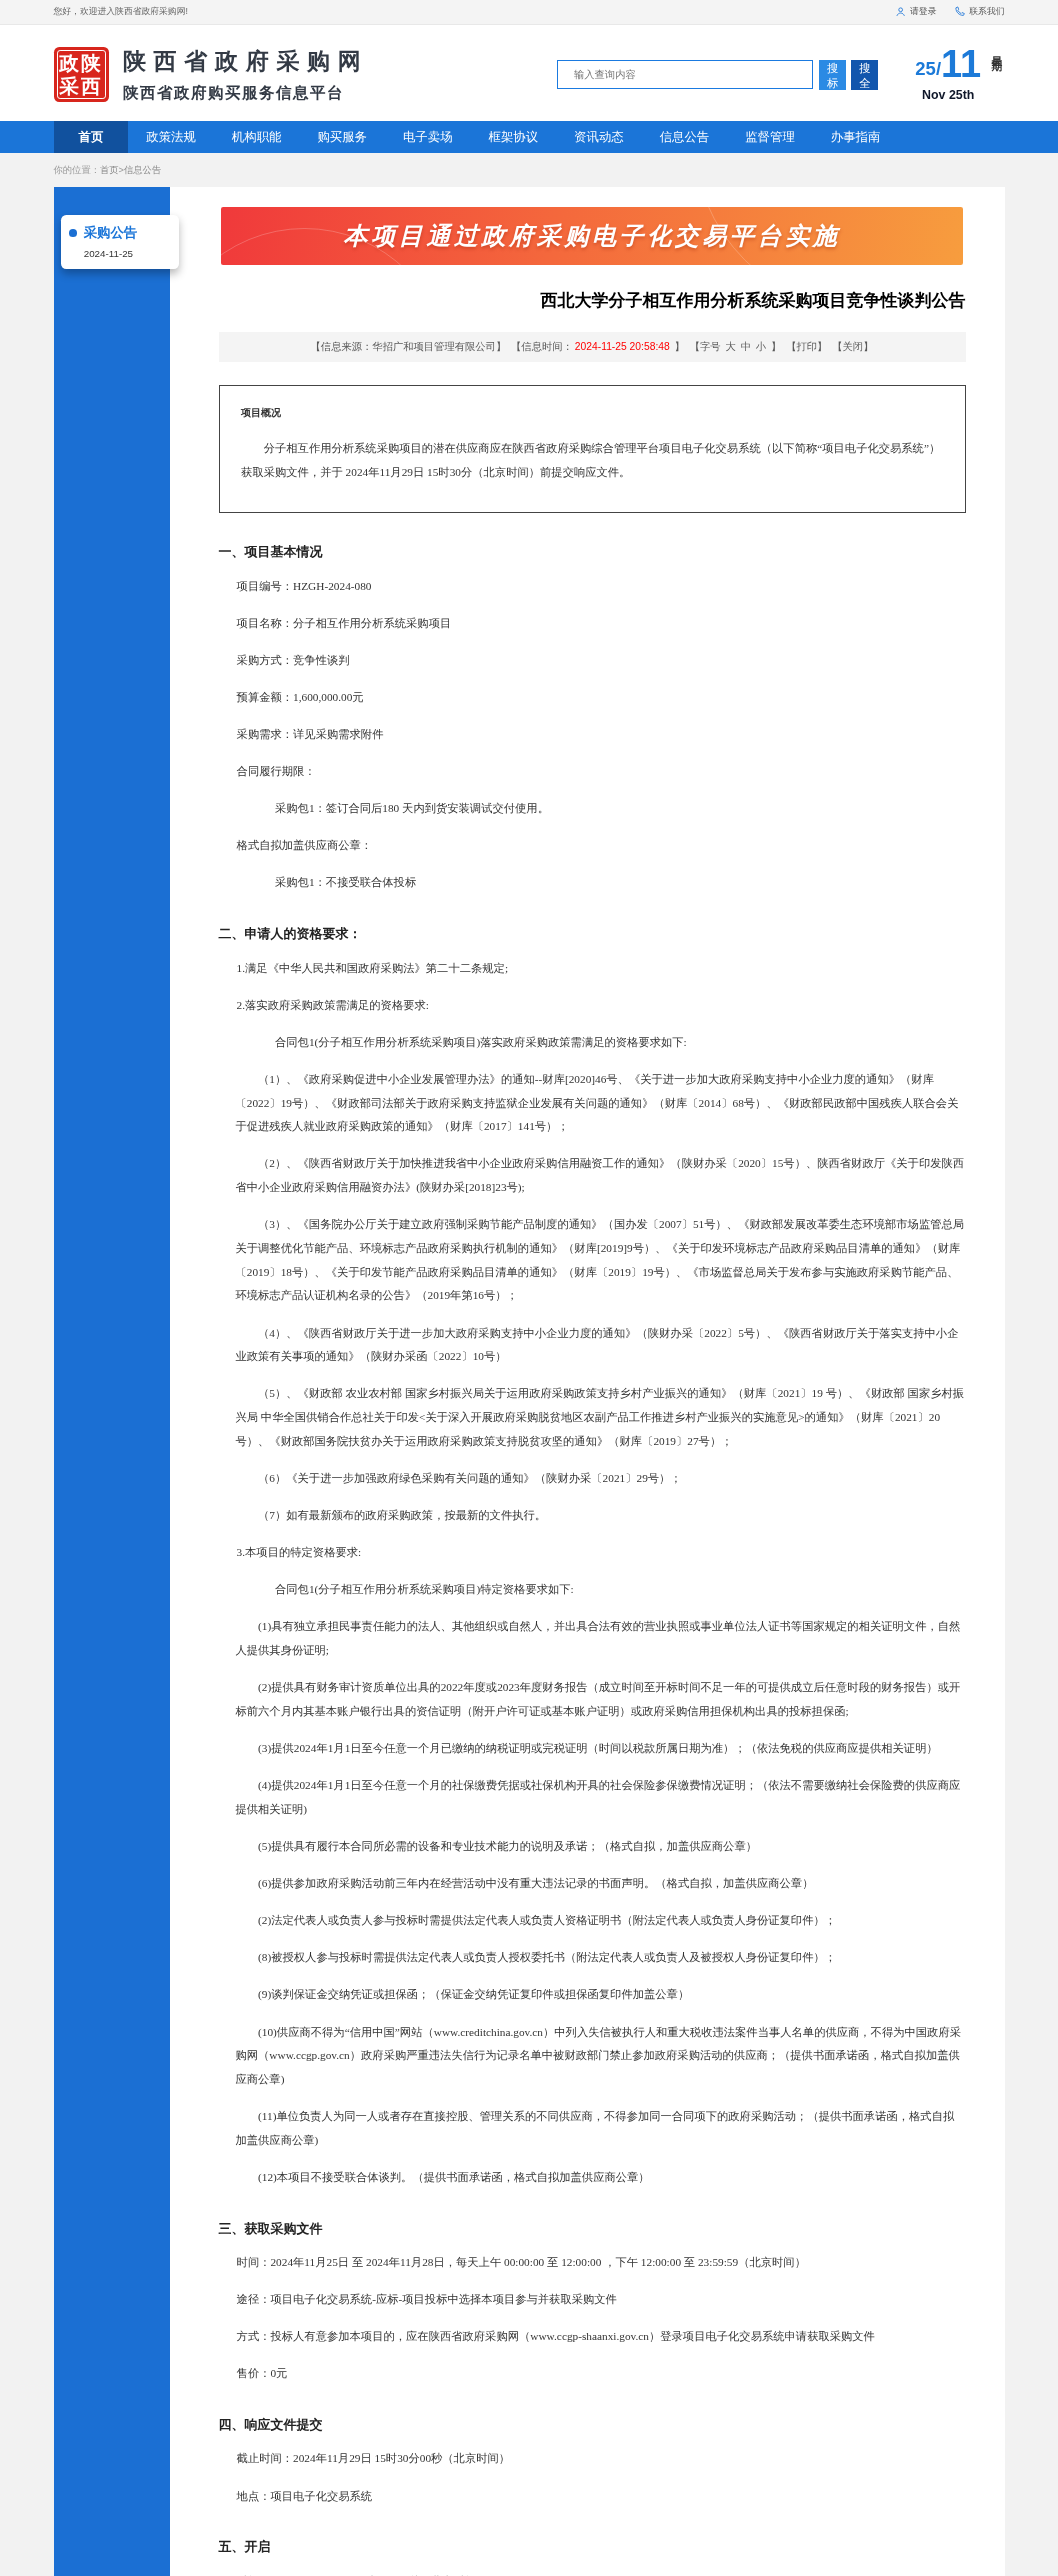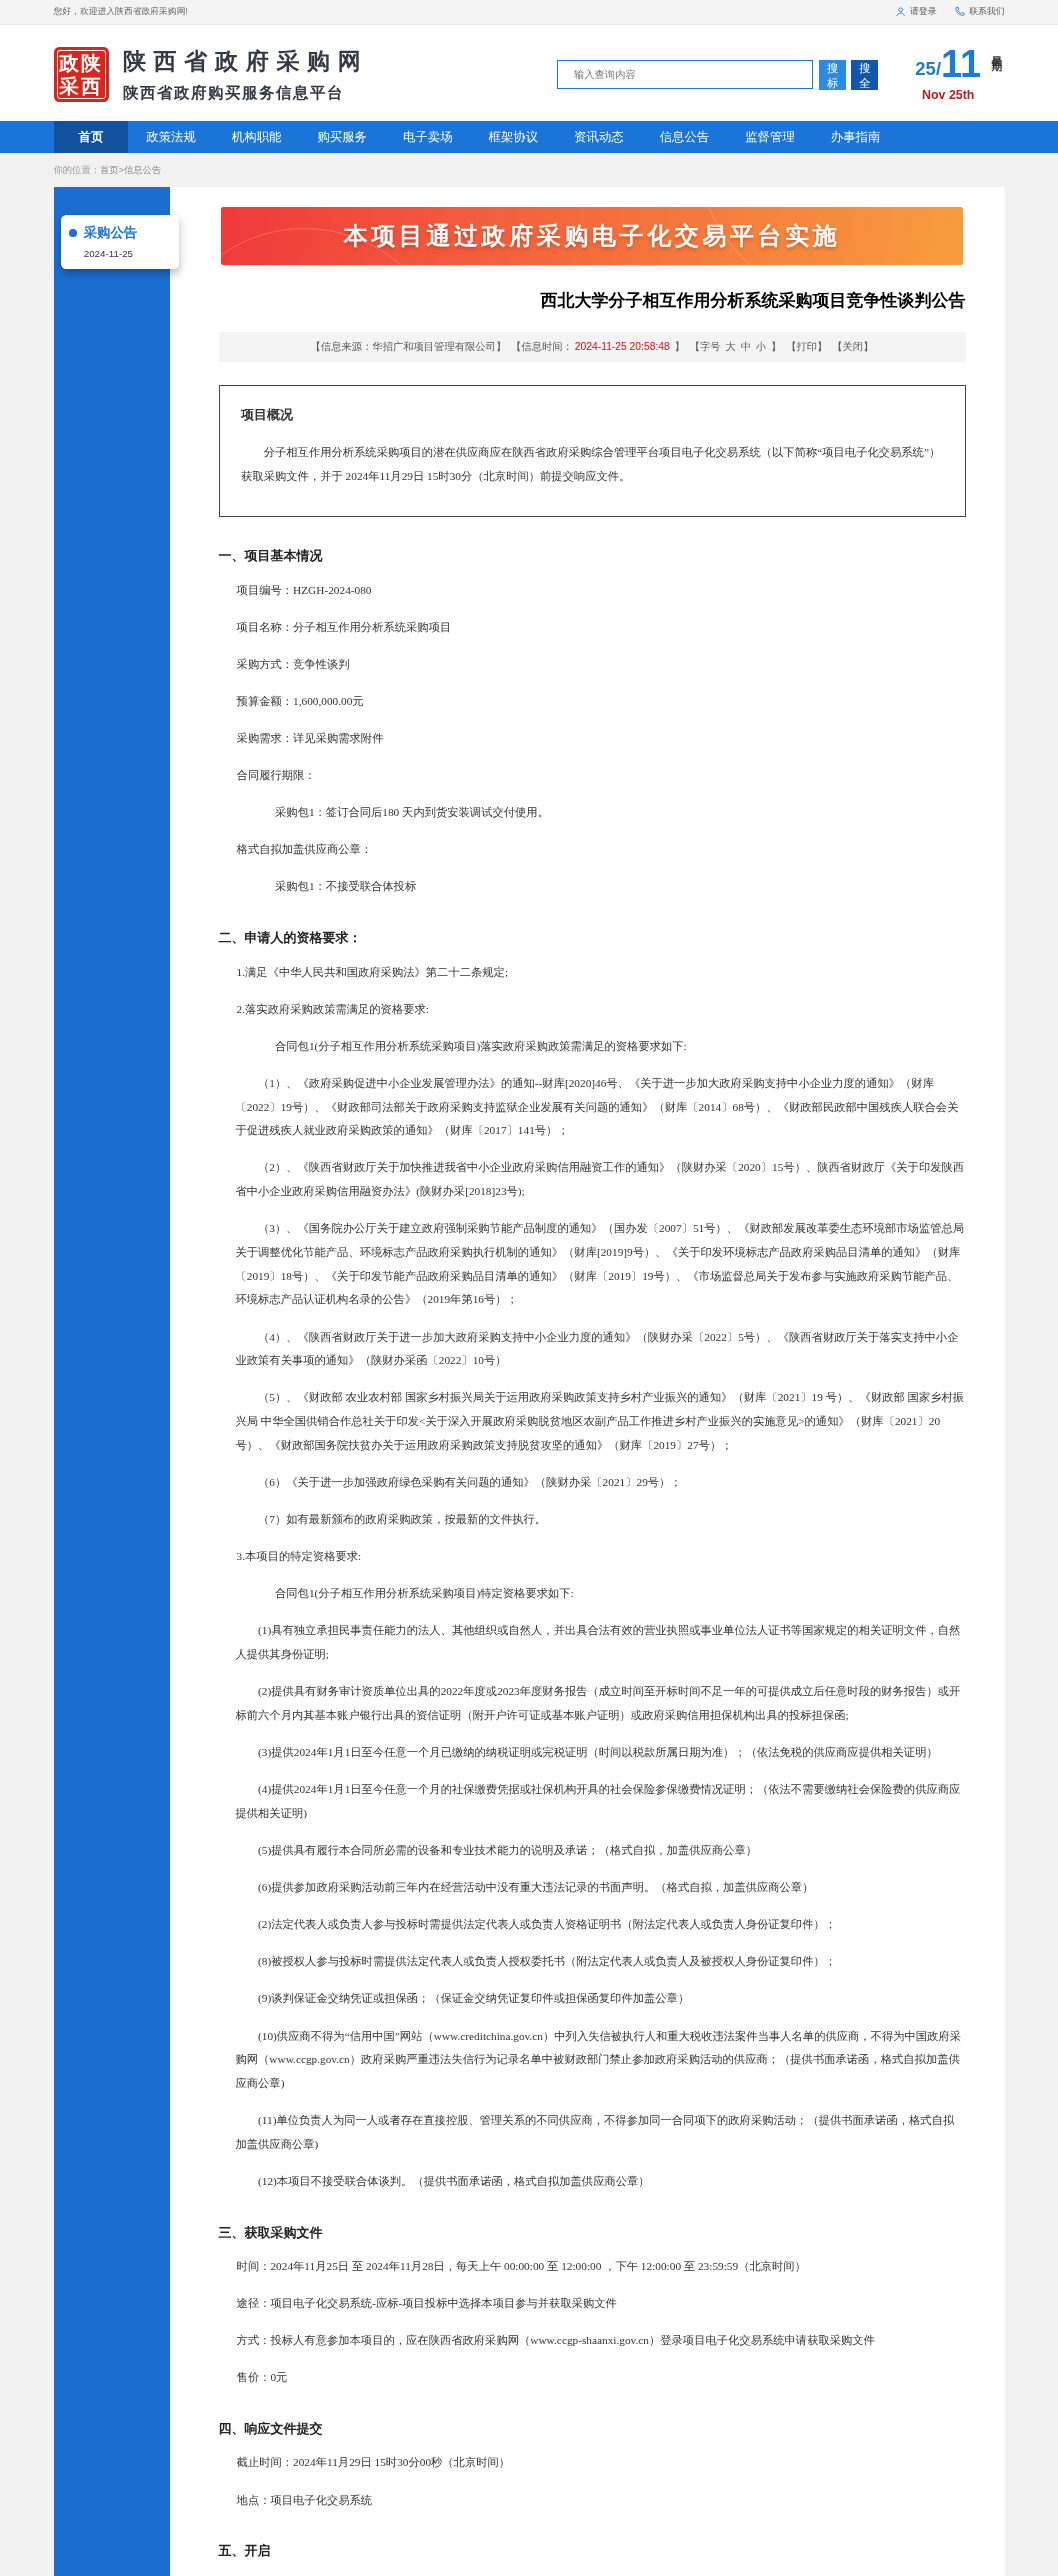--- a/index.html
+++ b/index.html
@@ -24,21 +24,21 @@
   .search{display:flex;align-items:center;margin-left:auto;}
   .search input{width:222px;height:27px;border:1px solid #1a7ae0;font-size:10.3px;padding:0 16px;color:#333;outline:none;background:#fff;}
   .search .sbtn{height:30px;width:27px;border:none;color:#fff;font-size:11.3px;cursor:pointer;}
   .btn-title{background:#2b8ae4;margin-left:6.2px;}
   .btn-full{background:#1256ad;margin-left:5.2px;}
   .datebox{margin-left:37px;display:flex;align-items:flex-start;}
   .d-nums{display:flex;flex-direction:column;align-items:center;}
   .d-row{display:flex;align-items:flex-end;}
   .d-left{font-size:18.5px;color:#1c7ad8;font-weight:700;line-height:1;margin-bottom:3.1px;}
   .d-big{font-size:38px;color:#1c7ad8;font-weight:700;line-height:0.9;}
-  .d-en{font-size:12.4px;color:#b91c1c;font-weight:700;margin-top:7.2px;}
+  .d-en{font-size:12.4px;color:#0f172a;font-weight:700;margin-top:7.2px;}
   .d-week{writing-mode:vertical-rl;text-orientation:upright;font-size:10.8px;font-weight:700;color:#333;margin-left:9.3px;letter-spacing:4.1px;}
 
   
   .nav{background:#1b75d8;}
   .nav .container{display:flex;height:32px;}
   .nav-item{color:#fff;font-size:12.4px;line-height:32px;padding:0 18px;text-decoration:none;cursor:pointer;white-space:nowrap;}
   .nav-item.active{background:#11519e;padding:0 25px;font-weight:700;}
 
   
   .breadcrumb-bar{background:#f2f2f2;}
@@ -48,34 +48,34 @@
   
   .page{background:#f2f2f2;padding:3.1px 0 16.5px;}
   .card{width:951px;margin:0 auto;background:#fff;display:flex;}
   .rail{width:116px;background:#1b6fd3;flex-shrink:0;position:relative;}
   .rail-tab{position:absolute;top:28px;left:7.2px;width:118px;background:#fff;border-radius:5.2px;box-shadow:0 4.1px 8.2px rgba(0,0,0,.28);padding:9.3px 0 9.3px 23px;box-sizing:border-box;}
   .tab-dot{position:absolute;left:8.2px;top:14.4px;width:7.7px;height:7.7px;border-radius:50%;background:#1b6fd3;}
   .tab-title{color:#1b75d8;font-size:13.4px;font-weight:600;}
   .tab-date{color:#333;font-size:9.8px;margin-top:6.2px;}
   .content{flex:1;padding:20.6px 39px 49px 49px;min-width:0;}
 
-  .banner{height:58px;border-radius:2.1px;margin:0 2.6px;background:linear-gradient(100deg,#f0393b 0%,#f4683c 45%,#f79d3e 100%);display:flex;align-items:center;justify-content:center;color:#fff;font-size:24px;font-weight:800;letter-spacing:3.6px;text-shadow:0 1.5px 3.6px rgba(150,30,0,.4);position:relative;overflow:hidden;}
+  .banner{height:58px;border-radius:2.1px;margin:0 2.6px;background:linear-gradient(100deg,#f0393b 0%,#f4683c 45%,#f79d3e 100%);display:flex;align-items:center;justify-content:center;color:#fff;font-size:24px;font-weight:800;letter-spacing:3.6px;font-style:italic;text-shadow:0 1.5px 3.6px rgba(150,30,0,.4);position:relative;overflow:hidden;}
   .banner::before,.banner::after{content:"";position:absolute;border:1px solid rgba(255,255,255,.22);border-radius:50%;}
   .banner::before{width:289px;height:289px;left:-62px;top:20.6px;}
   .banner::after{width:350px;height:350px;right:-82px;top:-247px;}
 
   .doc-title{text-align:right;font-size:17px;font-weight:700;color:#000000;margin:24px 0 19.6px;}
   .meta{background:#f4f4f4;color:#595959;font-size:10.3px;text-align:center;padding:8.2px 0;}
   .meta span{margin:0 1px;}
   .meta .time{color:#f00;}
   .meta .m-click{cursor:pointer;}
 
   .article p, .article h3{font-family:"Liberation Serif","DejaVu Serif",serif;}
   .overview{border:0.5px solid #444;margin-top:23px;padding:19.6px 21.6px 27px;}
-  .overview h3{font-size:13px;font-weight:700;margin:0 0 15.5px;font-family:Liberation Mono, monospace;}
+  .overview h3{font-size:10px;font-weight:700;margin:0 0 15.5px;font-family:Liberation Mono, monospace;}
   .overview p{font-size:11.3px;line-height:2.2;margin:0;text-indent:2em;color:#333;}
 
   .sec-h{font-size:13px;font-weight:700;color:#222;margin:30px 0 7.2px;font-family:"Liberation Sans","DejaVu Sans",sans-serif !important;}
   .para{font-size:11.3px;line-height:2.1;color:#333;margin:13.4px 0;}
   .para.label{padding-left:1.6em;}
   .para.sub{padding-left:5em;}
   .para.p{padding-left:1.5em;text-indent:2em;}
 </style>
 </head>
 <body>

